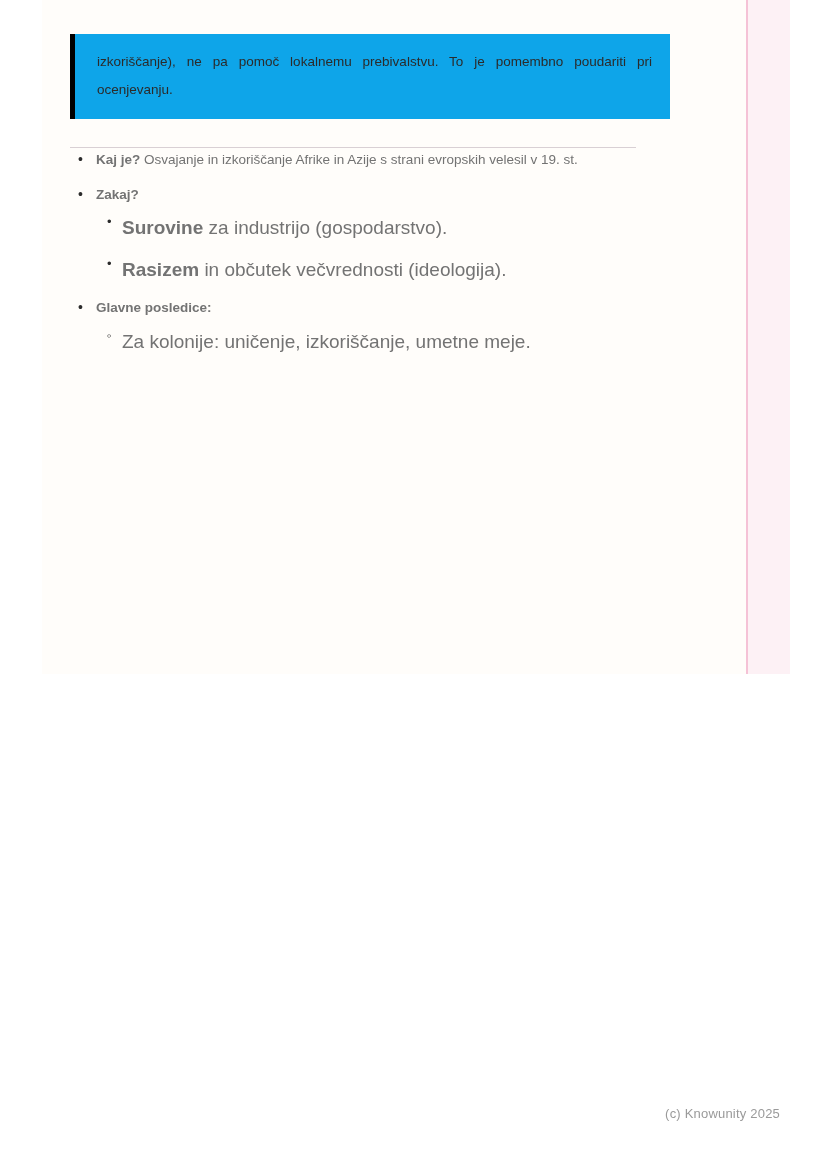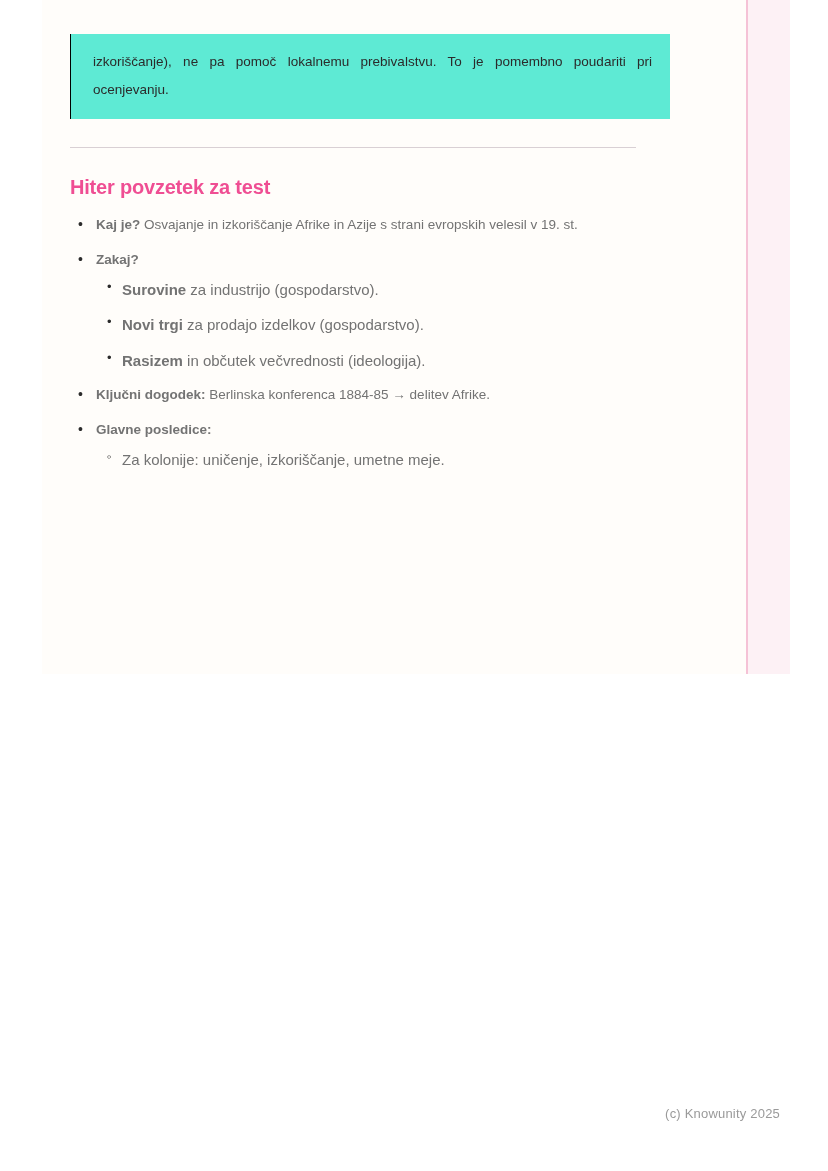--- a/index.html
+++ b/index.html
@@ -41,22 +41,22 @@
     position: absolute;
     left: 28px;
     top: 0;
     width: 600px;
   }
 
   
   .callout {
     position: relative;
     margin-top: 34px;
-    background: #5eead4;
-    border-left: 1px solid #000000;
+    background: #0ea5e9;
+    border-left: 5px solid #000000;
     padding: 14px 18px 16px 22px;
     box-sizing: border-box;
     width: 600px;
   }
   .callout p {
     margin: 0;
     font-size: 13.5px;
     line-height: 2.05;
     text-align: justify;
     color: #2b2b2b;
@@ -100,21 +100,21 @@
   }
   ul.lvl1 > li.tight { margin-bottom: 6px; }
 
   ul.lvl2 {
     margin: 6px 0 0 0;
     padding-left: 26px;
     list-style: none;
   }
   ul.lvl2 > li {
     position: relative;
-    font-size: 15px;
+    font-size: 19px;
     line-height: 1.7;
     margin-bottom: 10px;
   }
   ul.lvl2 > li::before {
     content: "•";
     position: absolute;
     left: -15px;
     top: -1px;
     font-size: 13px;
     color: #2b2b2b;
@@ -144,47 +144,40 @@
   <div class="rail"></div>
 
   <div class="content">
 
     <div class="callout">
       <p>izkoriščanje), ne pa pomoč lokalnemu prebivalstvu. To je pomembno poudariti pri ocenjevanju.</p>
     </div>
 
     <div class="divider"></div>
 
-    <h2 class="section-title">Hiter povzetek za test</h2>
 
     <ul class="lvl1">
 
       <li>
         <b>Kaj je?</b><span> Osvajanje in izkoriščanje Afrike in Azije s strani evropskih velesil v 19. st.</span>
       </li>
 
 
       <li class="tight">
         <b>Zakaj?</b><span></span>
         <ul class="lvl2">
           <li>
             <b>Surovine</b><span> za industrijo (gospodarstvo).</span>
           </li>
           <li>
-            <b>Novi trgi</b><span> za prodajo izdelkov (gospodarstvo).</span>
-          </li>
-          <li>
             <b>Rasizem</b><span> in občutek večvrednosti (ideologija).</span>
           </li>
         </ul>
       </li>
 
-      <li>
-        <b>Ključni dogodek:</b><span> Berlinska konferenca 1884-85 → delitev Afrike.</span>
-      </li>
 
       <li class="tight">
         <b>Glavne posledice:</b><span></span>
         <ul class="lvl2 hollow">
           <li>
             <span>Za kolonije: uničenje, izkoriščanje, umetne meje.</span>
           </li>
         </ul>
       </li>
 

